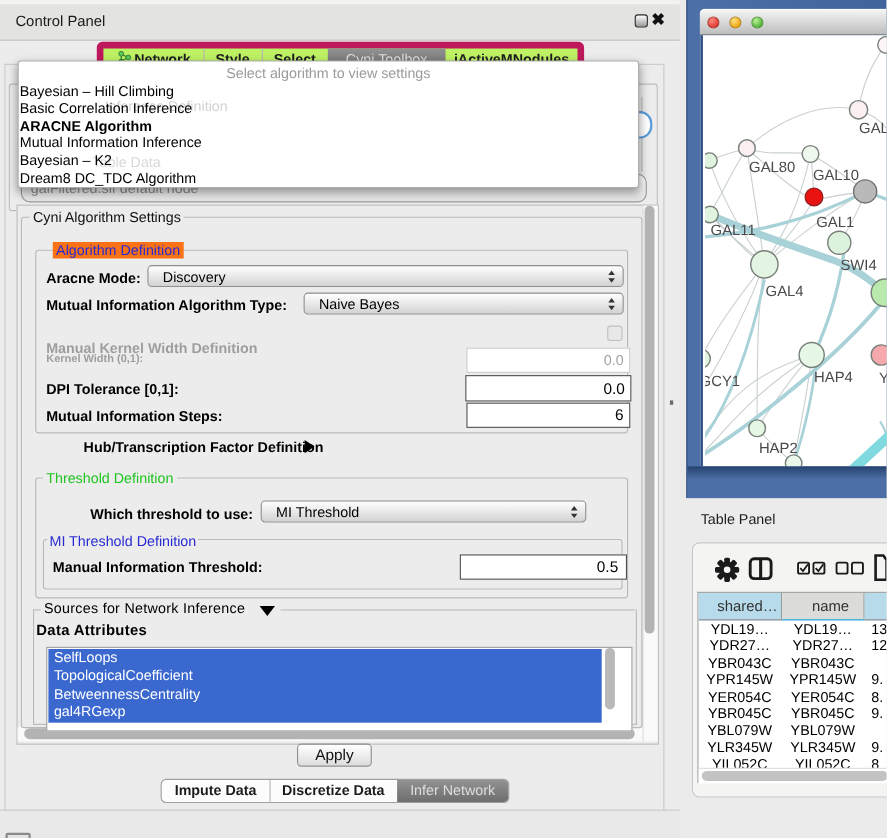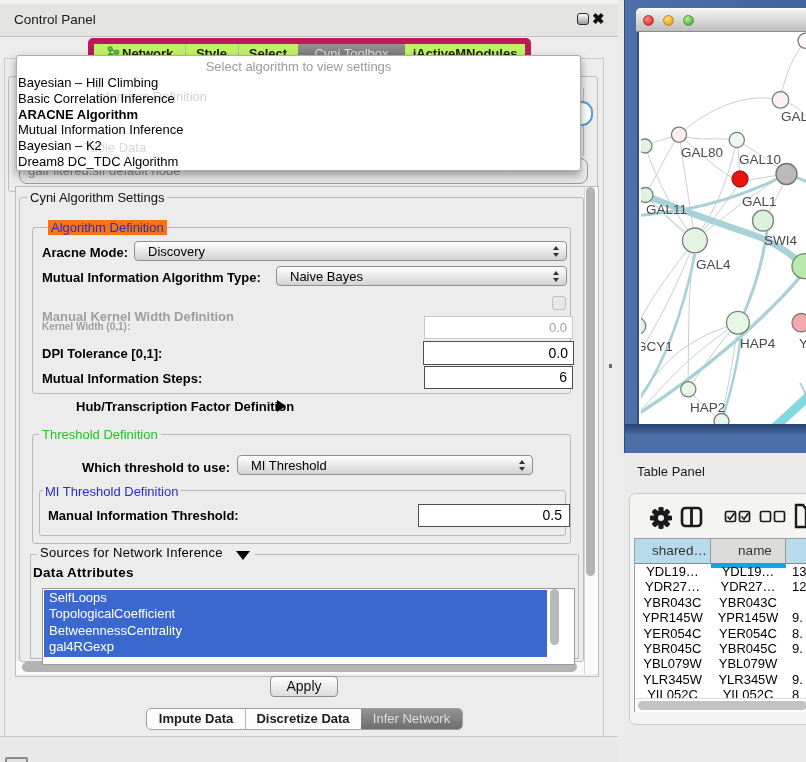--- a/index.html
+++ b/index.html
@@ -254,21 +254,21 @@
     </g>
   </svg>
 
   <svg class="abs" style="left:176px;top:49px;" width="12" height="28" viewBox="0 0 12 28">
     <path d="M2 3 h7 l3 4 v18 h-10 z" fill="none" stroke="#1a1a1a" stroke-width="2.4"></path>
   </svg>
 
   <div class="abs" style="left:16px;top:85px;width:172px;height:173px;background:#fff;border-left:1px solid #9e9e9e;border-top:1px solid #9e9e9e;overflow:hidden;">
 
     <div class="abs" style="left:0;top:0;width:75px;height:24px;background:#b7dbeb;border-right:1px solid #999;border-bottom:1px solid #8a8a8a;text-align:center;line-height:24px;font-size:13.5px;color:#333;padding-left:14px;width:61px;">shared…</div>
-    <div class="abs" style="left:76px;top:0;width:74px;height:24px;background:#dbdbd9;border-right:1px solid #999;border-bottom:5px solid #0ea5e9;text-align:center;line-height:24px;font-size:13.5px;color:#333;padding-left:14px;width:60px;">name</div>
+    <div class="abs" style="left:76px;top:0;width:74px;height:24px;background:#dbdbd9;border-right:1px solid #999;border-bottom:1px solid #0ea5e9;text-align:center;line-height:24px;font-size:13.5px;color:#333;padding-left:14px;width:60px;">name</div>
     <div class="abs" style="left:151px;top:0;width:21px;height:24px;background:#b7dbeb;border-bottom:1px solid #8a8a8a;"></div>
 
     <div class="abs" id="rows" style="left:0;top:25px;width:172px;font-size:13px;color:#000;">
         <div style="position:absolute;top:0px;left:0;width:75px;text-align:center;">YDL19…</div>
         <div style="position:absolute;top:0px;left:76px;width:74px;text-align:center;">YDL19…</div>
         <div style="position:absolute;top:0px;left:157px;">13</div>
         <div style="position:absolute;top:15.4px;left:0;width:75px;text-align:center;">YDR27…</div>
         <div style="position:absolute;top:15.4px;left:76px;width:74px;text-align:center;">YDR27…</div>
         <div style="position:absolute;top:15.4px;left:157px;">12</div>
         <div style="position:absolute;top:30.8px;left:0;width:75px;text-align:center;">YBR043C</div>

